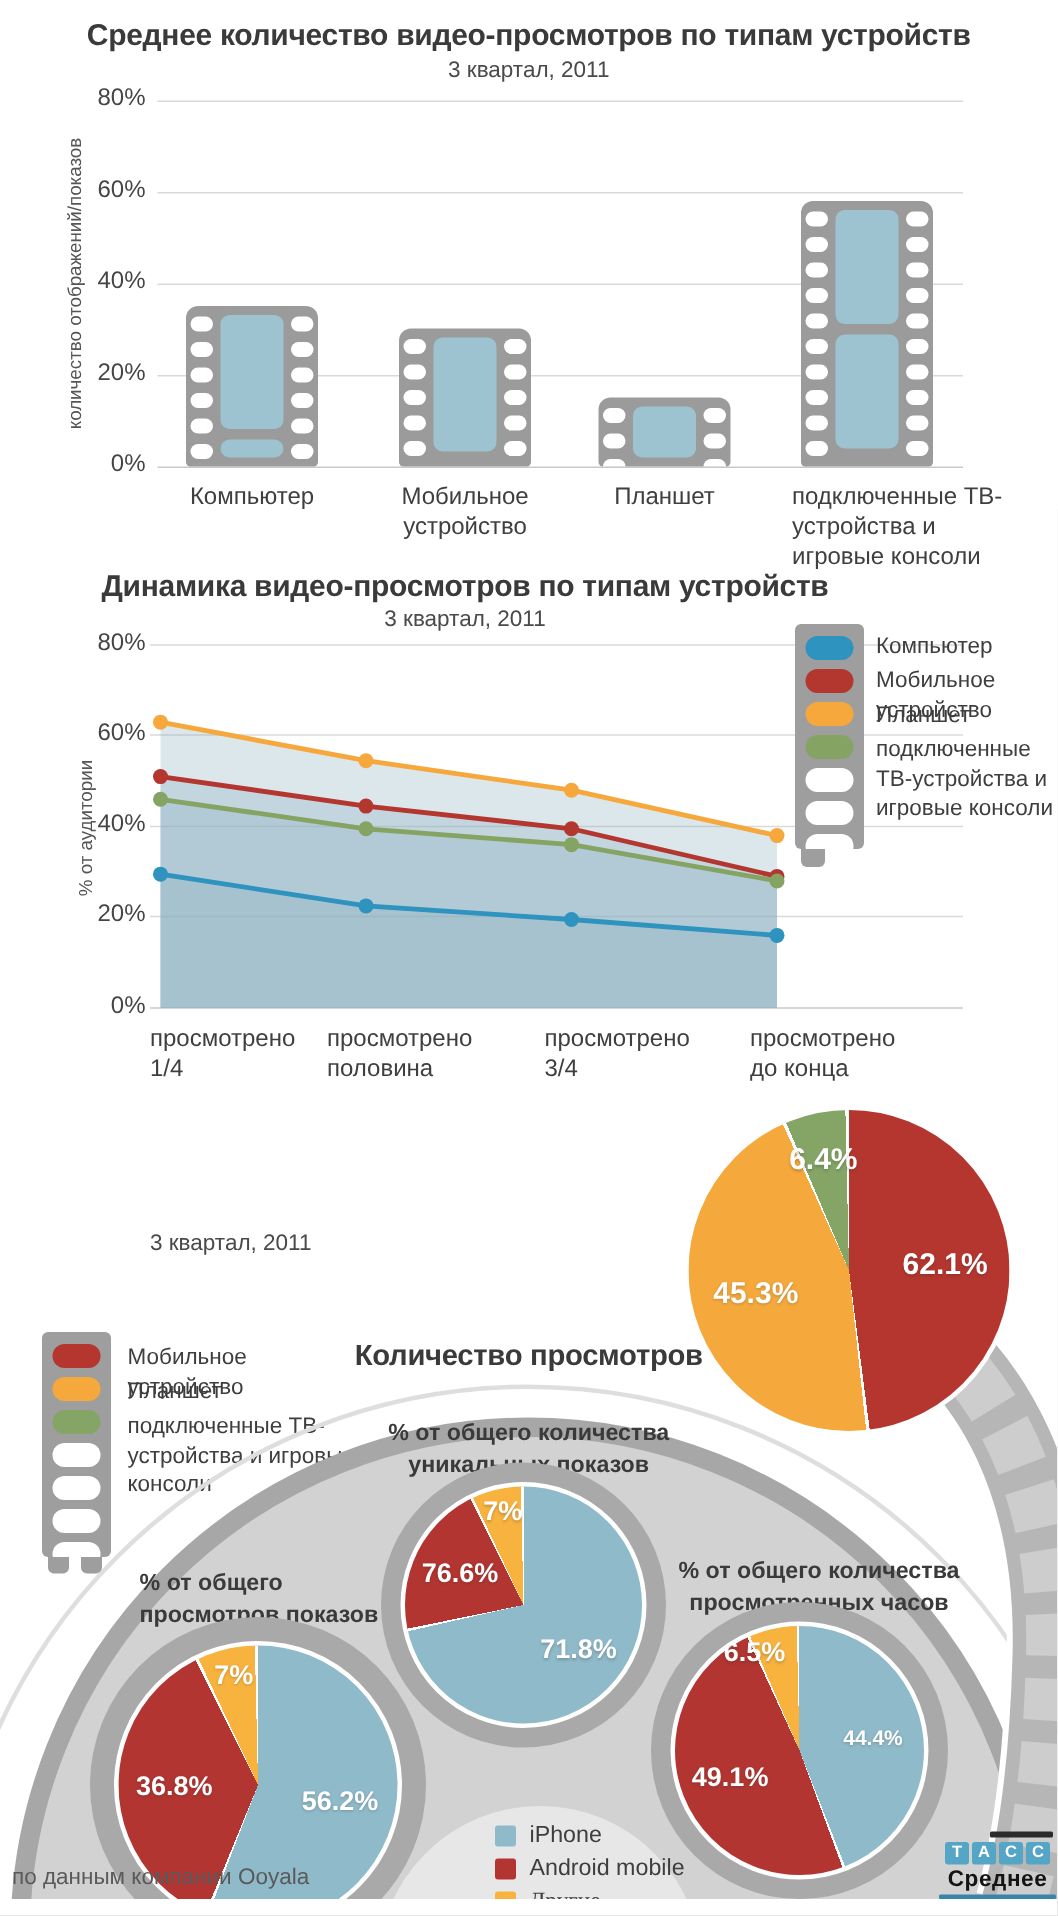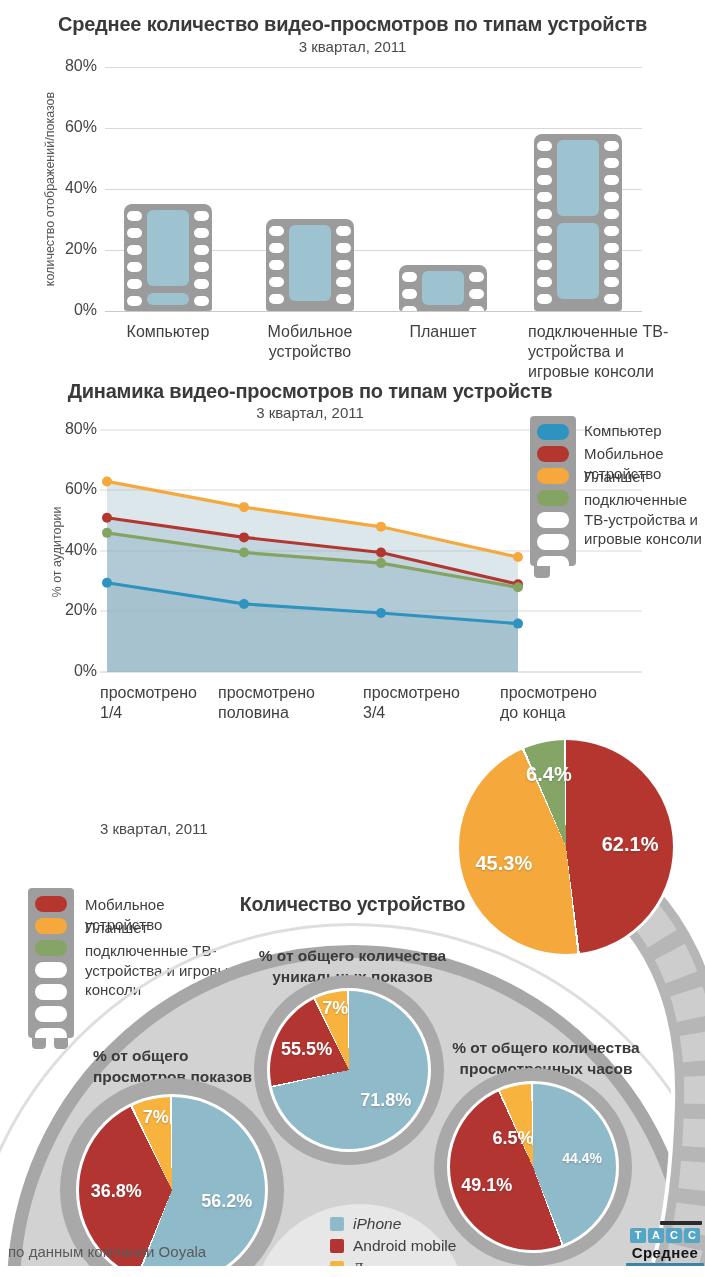--- a/index.html
+++ b/index.html
@@ -238,52 +238,52 @@
     <path d="M 580 862 C 668 908, 704 1000, 701 1105 C 699 1175, 692 1228, 680 1270" fill="none" stroke="#cdcdcd" stroke-width="34" stroke-dasharray="28 15"></path>
   </svg>
 
   <div class="pie" id="pie-big" style="left: 456px; top: 737px; width: 220px; height: 220px; background: conic-gradient(rgb(181, 54, 47) 0deg, rgb(181, 54, 47) 172.58deg, rgb(255, 255, 255) 172.58deg, rgb(255, 255, 255) 173.88deg, rgb(245, 169, 60) 173.88deg, rgb(245, 169, 60) 335.66deg, rgb(255, 255, 255) 335.66deg, rgb(255, 255, 255) 336.96deg, rgb(132, 165, 102) 336.96deg, rgb(132, 165, 102) 358.7deg, rgb(255, 255, 255) 358.7deg, rgb(255, 255, 255) 360deg);">
       <div class="pie-label" style="left: 171.108px; top: 103.573px; font-size: 20px;">62.1%</div>
       <div class="pie-label" style="left: 44.8674px; top: 123.161px; font-size: 20px;">45.3%</div>
       <div class="pie-label" style="left: 89.9048px; top: 23.1244px; font-size: 20px; margin-top: 11px;">6.4%</div>
     </div>
 
   <div class="chart-title" style="left:0;top:893px;width:705px;font-size:19.5px;line-height:1.2">
-    <div>Количество устройство</div>
+    <div>Количество просмотров</div>
   </div>
 
   <div class="pie-title" style="left:225px;top:946px;width:255px;text-align:center">% от общего количества уникальных показов</div>
   <div class="pie-title" style="left:93px;top:1046px;width:180px">% от общего просмотров показов</div>
   <div class="pie-title" style="left:440px;top:1038px;width:212px;text-align:center">% от общего количества просмотренных часов</div>
 
   <div class="pie-ring" style="left:254px;top:975px;width:190px;height:190px"></div>
   <div class="pie-ring" style="left:60px;top:1078px;width:224px;height:224px"></div>
   <div class="pie-ring" style="left:434px;top:1068px;width:198px;height:198px"></div>
 
   <div class="pie" id="pie-center" style="left: 267px; top: 988px; width: 164px; height: 164px; background: conic-gradient(rgb(143, 186, 201) 0deg, rgb(143, 186, 201) 257.18deg, rgb(255, 255, 255) 257.18deg, rgb(255, 255, 255) 258.48deg, rgb(178, 53, 49) 258.48deg, rgb(178, 53, 49) 333.5deg, rgb(255, 255, 255) 333.5deg, rgb(255, 255, 255) 334.8deg, rgb(248, 179, 63) 334.8deg, rgb(248, 179, 63) 358.7deg, rgb(255, 255, 255) 358.7deg, rgb(255, 255, 255) 360deg);">
       <div class="pie-label" style="left: 115.711px; top: 108.984px; font-size: 18px;">71.8%</div>
-      <div class="pie-label" style="left: 36.6319px; top: 57.7466px; font-size: 18px;">55.5%</div>
+      <div class="pie-label" style="left: 36.6319px; top: 57.7466px; font-size: 18px;">76.6%</div>
       <div class="pie-label" style="left: 65.2133px; top: 17.3221px; font-size: 18px;">7%</div>
     </div>
   <div class="pie" id="pie-left" style="left: 76px; top: 1094px; width: 192px; height: 192px; background: conic-gradient(rgb(143, 186, 201) 0deg, rgb(143, 186, 201) 201.02deg, rgb(255, 255, 255) 201.02deg, rgb(255, 255, 255) 202.32deg, rgb(178, 53, 49) 202.32deg, rgb(178, 53, 49) 333.5deg, rgb(255, 255, 255) 333.5deg, rgb(255, 255, 255) 334.8deg, rgb(248, 179, 63) 334.8deg, rgb(248, 179, 63) 358.7deg, rgb(255, 255, 255) 358.7deg, rgb(255, 255, 255) 360deg);">
       <div class="pie-label" style="left: 147.745px; top: 103.8px; font-size: 18px;">56.2%</div>
       <div class="pie-label" style="left: 37.2176px; top: 94.4023px; font-size: 18px;">36.8%</div>
       <div class="pie-label" style="left: 76.7701px; top: 20.3918px; font-size: 18px;">7%</div>
     </div>
   <div class="pie" id="pie-right" style="left: 447px; top: 1081px; width: 172px; height: 172px; background: conic-gradient(rgb(143, 186, 201) 0deg, rgb(143, 186, 201) 158.54deg, rgb(255, 255, 255) 158.54deg, rgb(255, 255, 255) 159.84deg, rgb(178, 53, 49) 159.84deg, rgb(178, 53, 49) 335.3deg, rgb(255, 255, 255) 335.3deg, rgb(255, 255, 255) 336.6deg, rgb(248, 179, 63) 336.6deg, rgb(248, 179, 63) 358.7deg, rgb(255, 255, 255) 358.7deg, rgb(255, 255, 255) 360deg);">
       <div class="pie-label" style="left: 132.031px; top: 74.2839px; font-size: 14px;">44.4%</div>
       <div class="pie-label" style="left: 36.755px; top: 101.478px; font-size: 18px;">49.1%</div>
-      <div class="pie-label" style="left: 63px; top: 17.9796px; font-size: 18px; margin-top: 36px;">6.5%</div>
+      <div class="pie-label" style="left: 53px; top: 17.9796px; font-size: 18px;">6.5%</div>
     </div>
 
   <div class="legend-circle" style="left:252px;top:1204px;width:216px;height:216px"></div>
   <div id="mobile-legend">
       <div class="mleg-row" style="left: 330px; top: 1215px;">
         <div class="sq" style="background: rgb(143, 186, 201);"></div>
-        <div style="display: inline; font-style: italic;">iPhone</div>
+        <div style="display: inline;">iPhone</div>
       </div>
       <div class="mleg-row" style="left: 330px; top: 1237px;">
         <div class="sq" style="background: rgb(178, 53, 49);"></div>
         <div style="display: inline;">Android mobile</div>
       </div>
       <div class="mleg-row" style="left: 330px; top: 1259px;">
         <div class="sq" style="background: rgb(248, 179, 63);"></div>
         <div style="display: inline; font-family: Liberation Serif, serif;">Другие</div>
       </div>
     </div>

